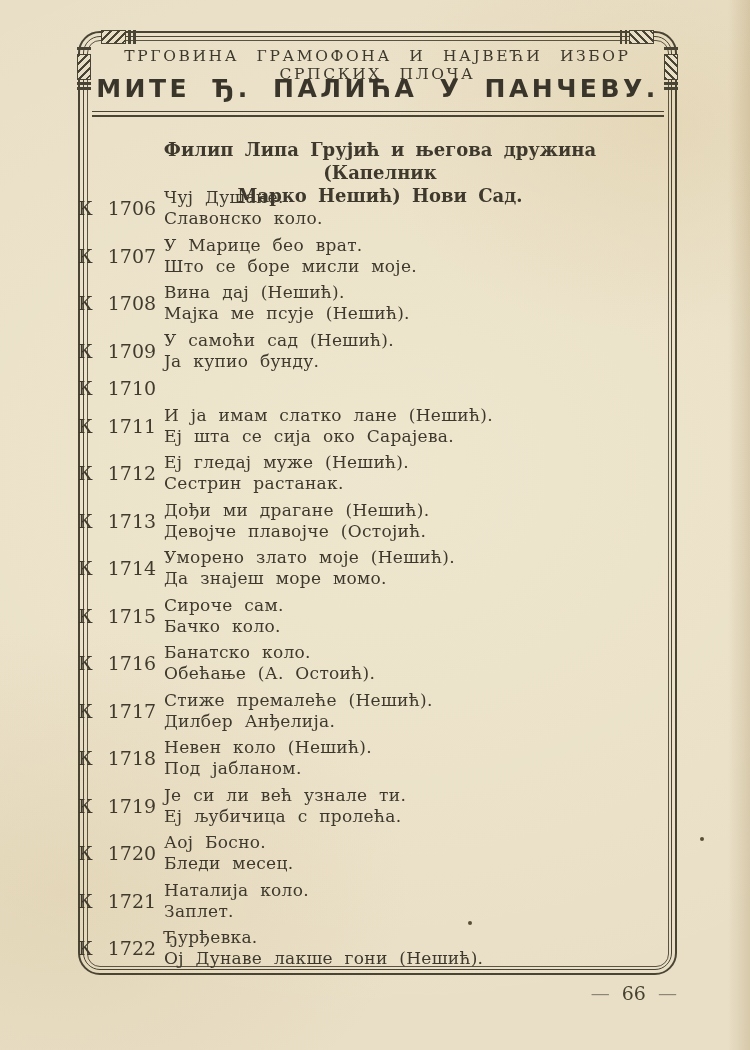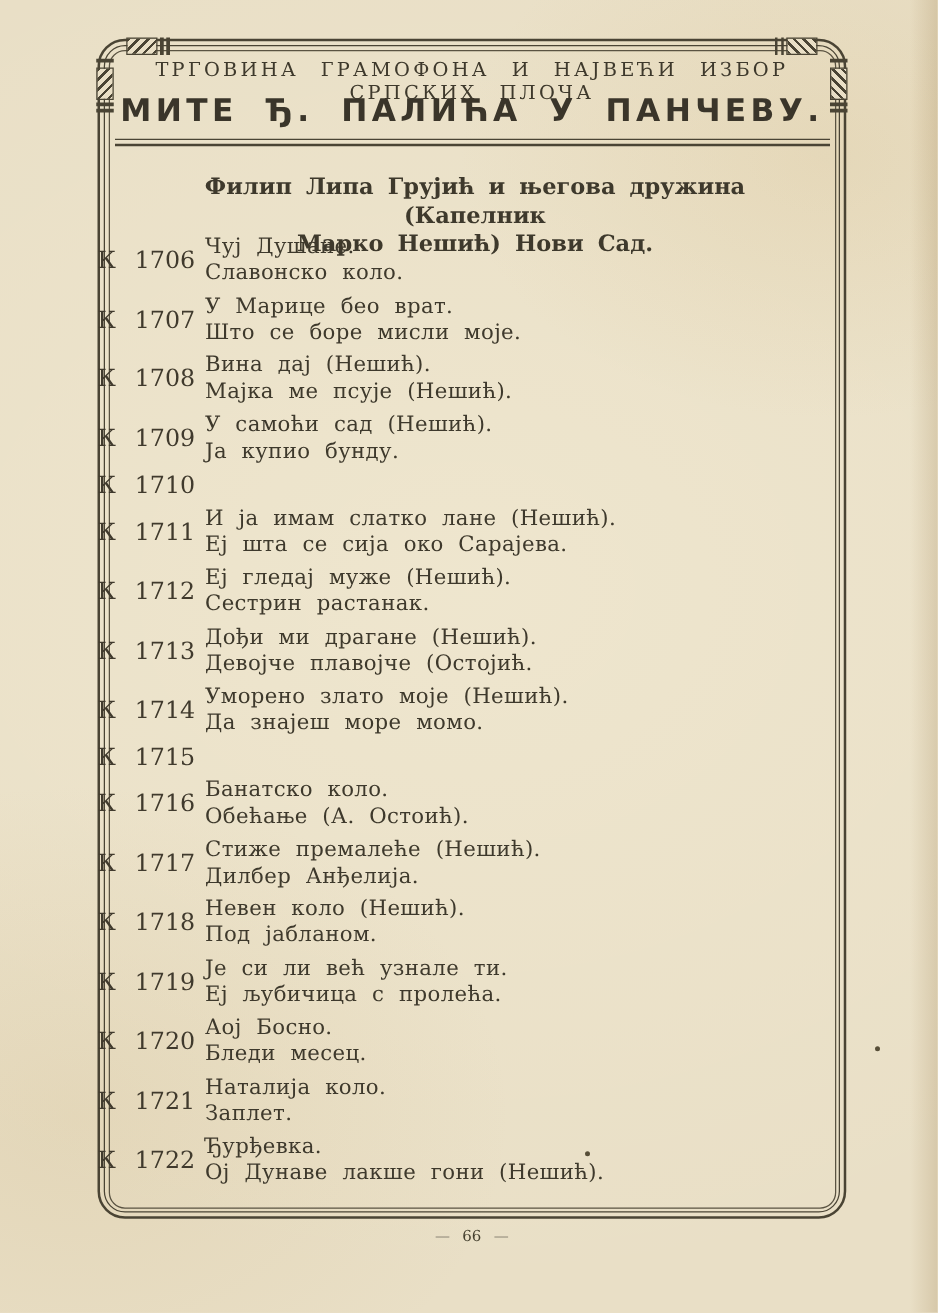--- a/index.html
+++ b/index.html
@@ -67,22 +67,22 @@
   .cat{
     width:84px;flex:none;
     font-size:19px;color:#403a2d;word-spacing:9px;white-space:nowrap;
   }
   .titles{
     margin-left:2px;font-size:17px;line-height:21px;color:#3e392c;
     word-spacing:6px;letter-spacing:0.3px;white-space:nowrap;
   }
   
   .page-number{
-    position:absolute;left:78px;top:982px;width:599px;text-align:center;
-    font-size:12px;color:#45402f;word-spacing:6px;
+    position:absolute;left:78px;top:982px;width:599px;text-align:right;
+    font-size:19px;color:#45402f;word-spacing:6px;
   }
   .page-number .dash{color:#8d8676;}
   .speck{position:absolute;border-radius:50%;background:#574e38;}
 </style>
 </head>
 <body>
 
 <div class="page">
 
   <div class="frame">
@@ -180,20 +180,24 @@
     <div class="record">
       <div class="cat">К 1714</div>
       <div class="titles">
         <div>Уморено злато моје (Нешић).</div>
         <div>Да знајеш море момо.</div>
       </div>
     </div>
 
     <div class="record">
       <div class="cat">К 1715</div>
+      <div class="titles">
+        <div>Сироче сам.</div>
+        <div>Бачко коло.</div>
+      </div>
     </div>
 
     <div class="record">
       <div class="cat">К 1716</div>
       <div class="titles">
         <div>Банатско коло.</div>
         <div>Обећање (А. Остоић).</div>
       </div>
     </div>
 

